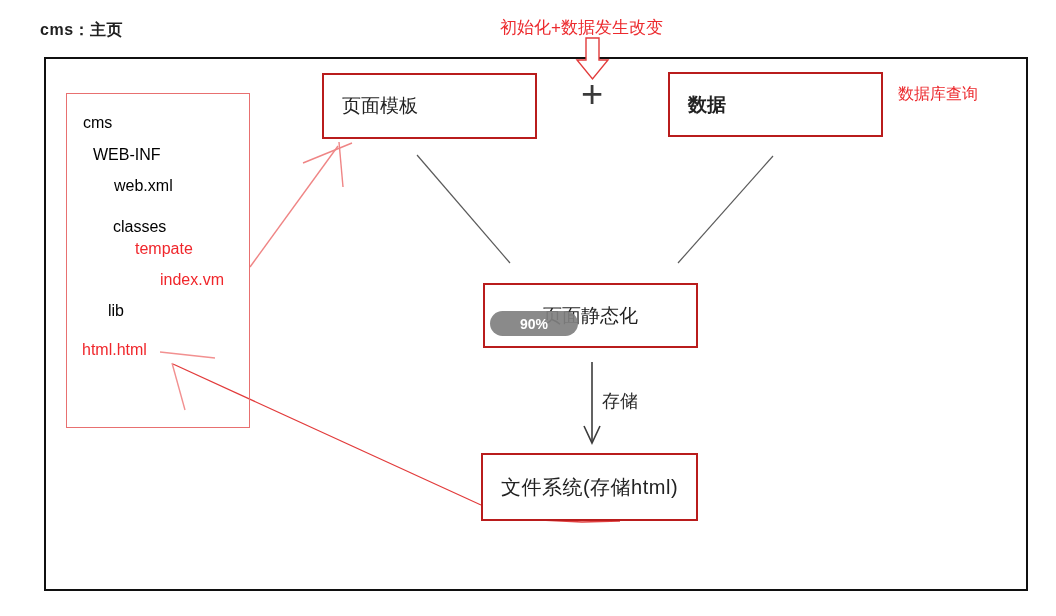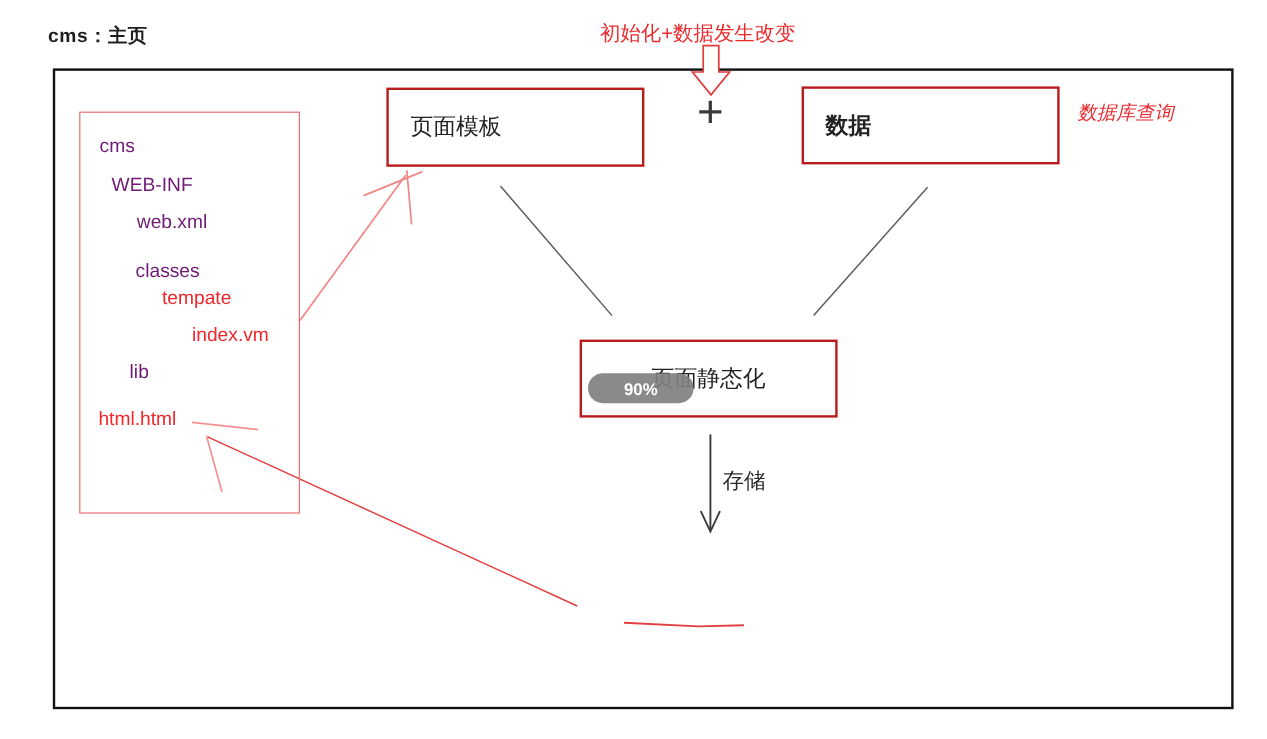--- a/index.html
+++ b/index.html
@@ -5,37 +5,37 @@
   html,body{margin:0;padding:0;background:#fff;}
   #stage{
     position:relative;width:1052px;height:616px;background:#ffffff;
     font-family:"Liberation Sans","DejaVu Sans",sans-serif;
     overflow:hidden;color:#1a1a1a;padding-left:24px;
   }
   .abs{position:absolute;}
   
   .page-title{left:40px;top:20px;font-size:16px;font-weight:600;color:#1f1f1f;letter-spacing:.5px;}
   .top-note{left:500px;top:16px;font-size:17px;color:#ec2a2e;text-align:right;}
-  .right-note{left:898px;top:84px;font-size:16px;color:#ec2a2e;font-style:italic;}
+  .right-note{left:898px;top:84px;font-size:16px;color:#ec2a2e;}
   
   .frame{left:44px;top:57px;width:984px;height:534px;border:2px solid #101010;box-sizing:border-box;background:transparent;}
   
   .node{border:2px solid #b91c1c;box-sizing:border-box;background:#fff;
         display:flex;align-items:center;font-size:19px;color:#222;}
   .node-template{left:322px;top:73px;width:215px;height:66px;padding-left:18px;}
   .node-data{left:668px;top:72px;width:215px;height:65px;padding-left:18px;font-weight:bold;}
   .node-static{left:483px;top:283px;width:215px;height:65px;justify-content:center;}
   .node-fs{left:481px;top:453px;width:217px;height:68px;justify-content:center;font-size:20px;letter-spacing:.5px;}
   .plus-sign{left:572px;top:74px;width:40px;height:40px;font-size:38px;font-weight:400;color:#3a3a3a;
              display:flex;align-items:center;justify-content:center;line-height:1;}
   .store-label{left:602px;top:389px;font-size:18px;color:#2b2b2b;}
   
   .tree-box{left:66px;top:93px;width:184px;height:335px;border:1.5px solid #e87070;box-sizing:border-box;background:transparent;}
   .tree-item{position:absolute;font-size:16px;white-space:nowrap;}
-  .tc-black{color:#701a75;}
+  .tc-black{color:#000000;}
   .tc-red{color:#f0262b;}
   .ti-0{left:83px;top:114px;}
   .ti-1{left:93px;top:146px;}
   .ti-2{left:114px;top:177px;}
   .ti-3{left:113px;top:218px;}
   .ti-4{left:135px;top:240px;}
   .ti-5{left:160px;top:271px;}
   .ti-6{left:108px;top:302px;}
   .ti-7{left:82px;top:341px;}
   
@@ -80,20 +80,23 @@
     <span>页面模板</span>
   </div>
   <div class="abs plus-sign">+</div>
   <div class="abs node node-data">
     <span>数据</span>
   </div>
   <div class="abs node node-static">
     <span>页面静态化</span>
   </div>
   <div class="abs store-label">存储</div>
+  <div class="abs node node-fs">
+    <span>文件系统(存储html)</span>
+  </div>
 
   <div class="abs tree-box"></div>
   <div class="tree-item ti-0 tc-black">cms</div>
   <div class="tree-item ti-1 tc-black">WEB-INF</div>
   <div class="tree-item ti-2 tc-black">web.xml</div>
   <div class="tree-item ti-3 tc-black">classes</div>
   <div class="tree-item ti-4 tc-red">tempate</div>
   <div class="tree-item ti-5 tc-red">index.vm</div>
   <div class="tree-item ti-6 tc-black">lib</div>
   <div class="tree-item ti-7 tc-red">html.html</div>

